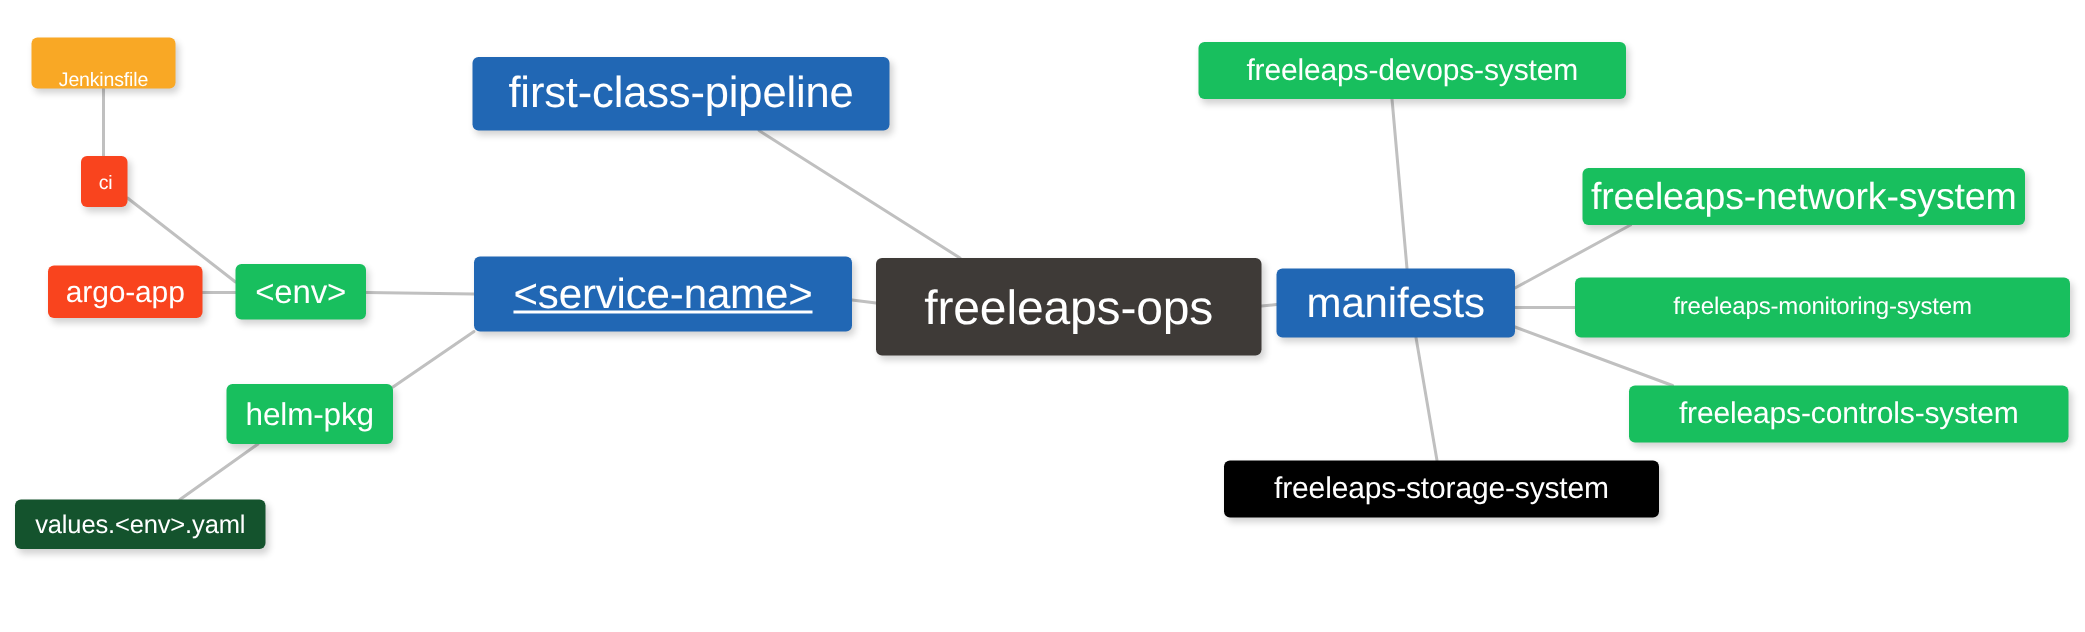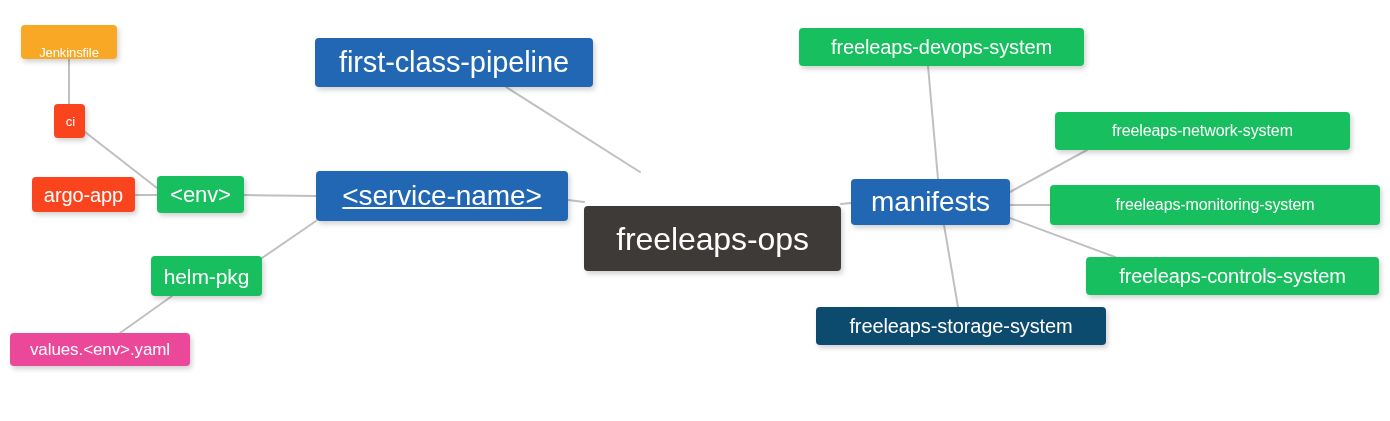--- a/index.html
+++ b/index.html
@@ -78,44 +78,44 @@
       </div>
       <div class="node" style="left: 32px; top: 177px; width: 103px; height: 35px; background: rgb(249, 68, 30); font-size: 20px;">
         <span class="node-label">argo-app</span>
       </div>
       <div class="node" style="left: 157px; top: 176px; width: 87px; height: 37px; background: rgb(24, 191, 94); font-size: 22px;">
         <span class="node-label">&lt;env&gt;</span>
       </div>
       <div class="node" style="left: 151px; top: 256px; width: 111px; height: 40px; background: rgb(24, 191, 94); font-size: 21px;">
         <span class="node-label">helm-pkg</span>
       </div>
-      <div class="node" style="left: 10px; top: 333px; width: 180px; height: 33px; background: #ec4899; font-size: 17px;">
+      <div class="node" style="left: 10px; top: 333px; width: 167px; height: 33px; background: #14532d; font-size: 17px;">
         <span class="node-label">values.&lt;env&gt;.yaml</span>
       </div>
       <div class="node" style="left: 315px; top: 38px; width: 278px; height: 49px; background: rgb(33, 103, 180); font-size: 29px;">
         <span class="node-label">first-class-pipeline</span>
       </div>
       <div class="node" style="left: 316px; top: 171px; width: 252px; height: 50px; background: rgb(33, 103, 180); font-size: 28px; text-decoration: underline;">
         <span class="node-label">&lt;service-name&gt;</span>
       </div>
-      <div class="node" style="left: 584px; top: 172px; width: 257px; height: 65px; background: rgb(62, 58, 55); font-size: 32px; margin-top: 34px;">
+      <div class="node" style="left: 584px; top: 172px; width: 257px; height: 65px; background: rgb(62, 58, 55); font-size: 32px;">
         <span class="node-label">freeleaps-ops</span>
       </div>
       <div class="node" style="left: 851px; top: 179px; width: 159px; height: 46px; background: rgb(33, 103, 180); font-size: 28px;">
         <span class="node-label">manifests</span>
       </div>
       <div class="node" style="left: 799px; top: 28px; width: 285px; height: 38px; background: rgb(24, 191, 94); font-size: 20px;">
         <span class="node-label">freeleaps-devops-system</span>
       </div>
-      <div class="node" style="left: 1055px; top: 112px; width: 295px; height: 38px; background: rgb(24, 191, 94); font-size: 16px;">
+      <div class="node" style="left: 1055px; top: 112px; width: 295px; height: 38px; background: rgb(24, 191, 94); font-size: 25px;">
         <span class="node-label">freeleaps-network-system</span>
       </div>
       <div class="node" style="left: 1050px; top: 185px; width: 330px; height: 40px; background: rgb(24, 191, 94); font-size: 16px;">
         <span class="node-label">freeleaps-monitoring-system</span>
       </div>
       <div class="node" style="left: 1086px; top: 257px; width: 293px; height: 38px; background: rgb(24, 191, 94); font-size: 20px;">
         <span class="node-label">freeleaps-controls-system</span>
       </div>
-      <div class="node" style="left: 816px; top: 307px; width: 290px; height: 38px; background: #0c4a6e; font-size: 20px;">
+      <div class="node" style="left: 816px; top: 307px; width: 290px; height: 38px; background: #000000; font-size: 20px;">
         <span class="node-label">freeleaps-storage-system</span>
       </div>
     </div>
 </div>
 
 </body></html>

